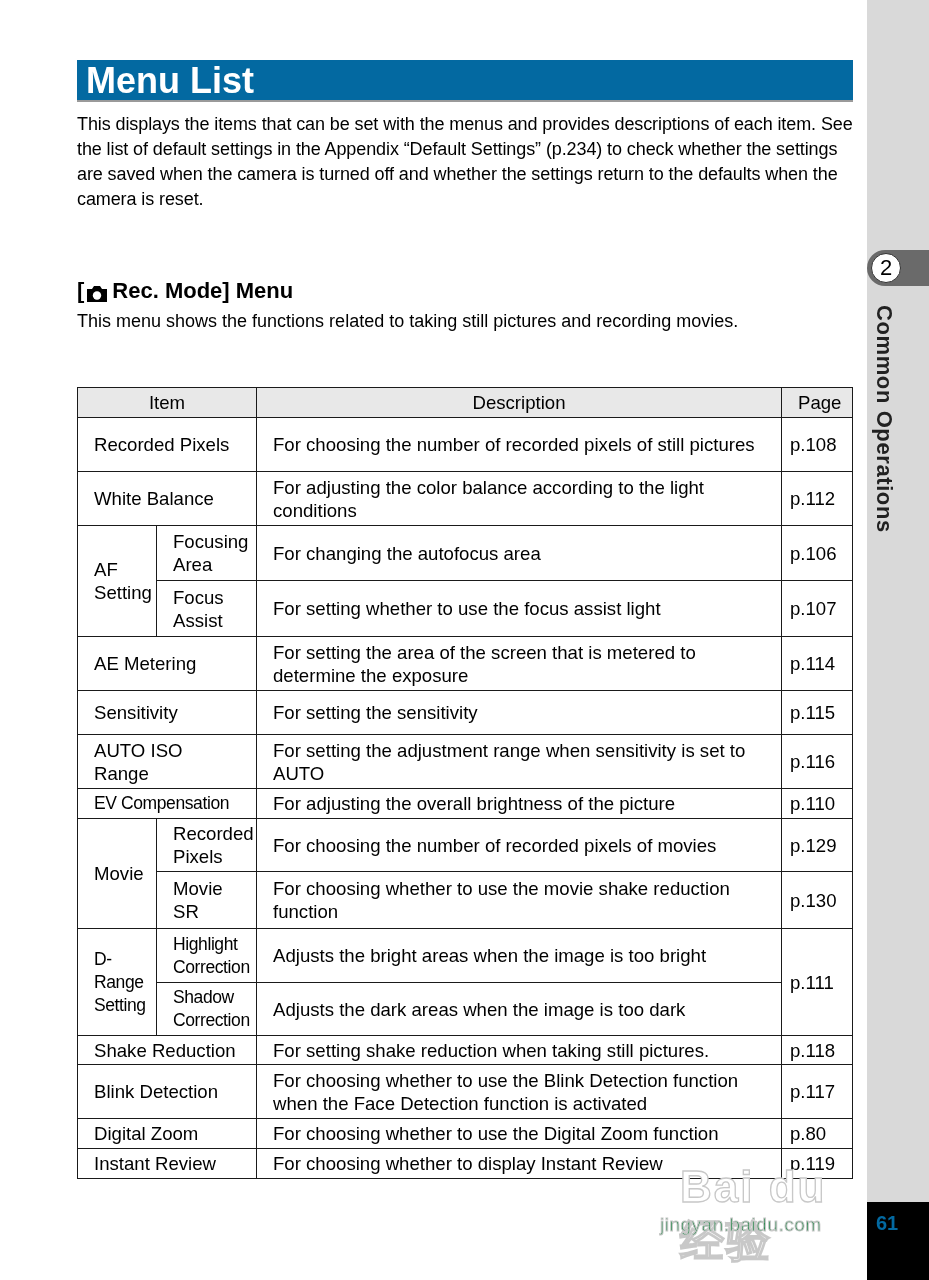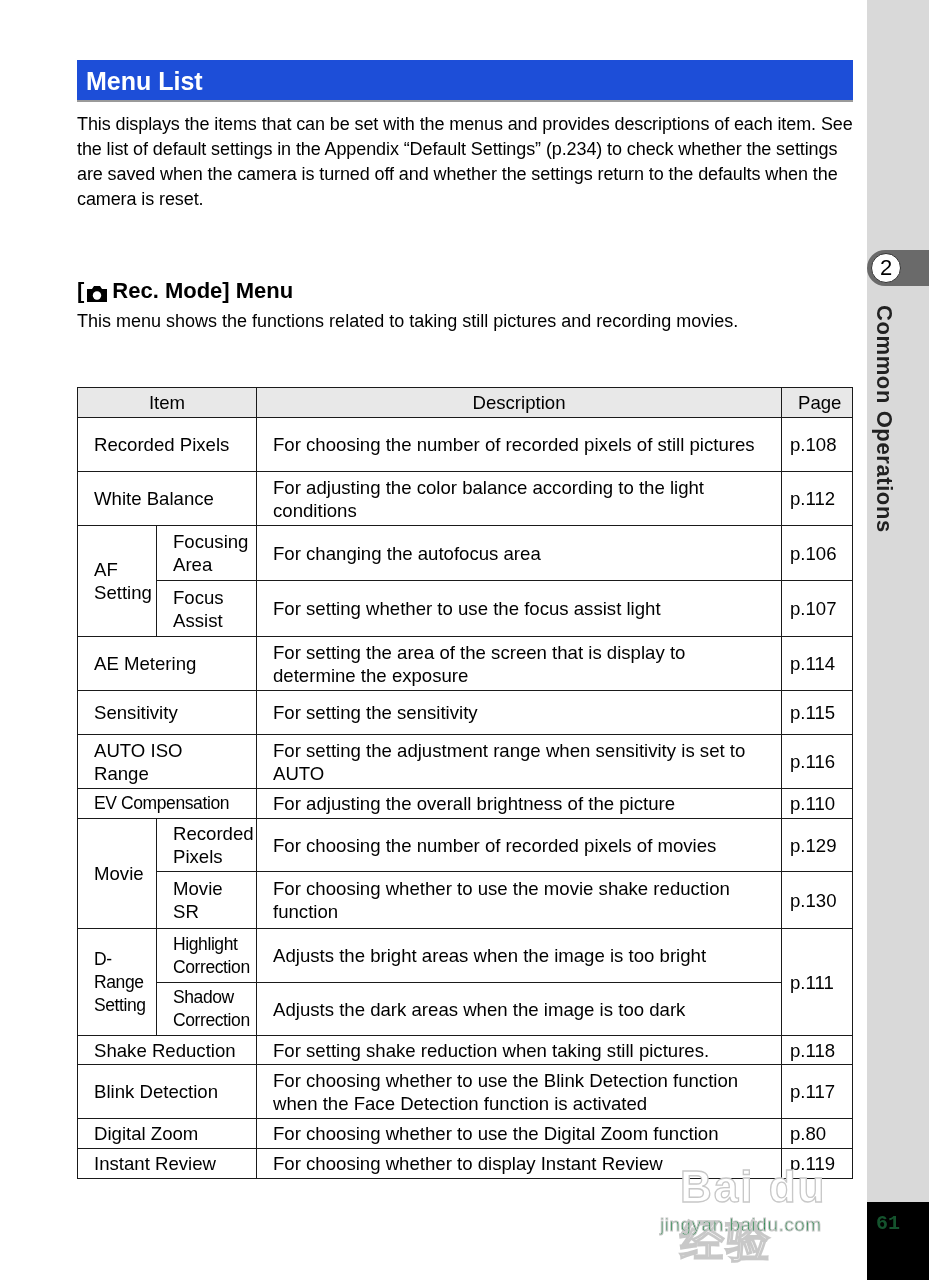--- a/index.html
+++ b/index.html
@@ -3,22 +3,22 @@
 <meta charset="utf-8">
 <style>
   html, body { margin: 0; padding: 0; }
   body {
     width: 929px; height: 1280px; position: relative; overflow: hidden;
     background: #ffffff; color: #000;
     font-family: "Liberation Sans", "DejaVu Sans", sans-serif;
   }
   .title-band {
     position: absolute; left: 77px; top: 60px; width: 776px; height: 42px;
-    background: #1d4ed8; color: #fff; box-sizing: border-box;
-    padding-left: 9px; font-weight: bold; font-size: 25px; line-height: 42px;
+    background: #0369a1; color: #fff; box-sizing: border-box;
+    padding-left: 9px; font-weight: bold; font-size: 36px; line-height: 42px;
     border-bottom: 2px solid #9a9a9a;
   }
   .intro {
     position: absolute; left: 77px; top: 112px; width: 780px;
     font-size: 18px; line-height: 25px; letter-spacing: -0.1px;
   }
   .sub-heading {
     position: absolute; left: 77px; top: 276px; font-size: 22px; font-weight: bold;
     line-height: 30px; display: flex; align-items: center;
   }
@@ -52,21 +52,21 @@
     font-size: 22px; line-height: 28px; color: #000;
   }
   .chap-label {
     position: absolute; left: 871px; top: 305px; font-size: 22px; font-weight: bold; color: #222;
     writing-mode: vertical-rl; letter-spacing: 0.6px;
   }
   .page-block {
     position: absolute; left: 867px; top: 1202px; width: 62px; height: 78px; background: #000;
   }
   .page-num {
-    position: absolute; left: 876px; top: 1212px; color: #14532d; font-size: 20px; font-weight: bold; font-family: Liberation Mono, monospace;
+    position: absolute; left: 876px; top: 1212px; color: #0369a1; font-size: 20px; font-weight: bold;
   }
   .watermark {
     position: absolute; left: 660px; top: 1148px; width: 210px; height: 120px;
     color: transparent; pointer-events: none;
   }
   .wm-big {
     position: absolute; left: 0; top: 14px; font-size: 44px; font-weight: bold;
     color: #fff; -webkit-text-stroke: 1.3px #c8c8c8; letter-spacing: 2px; margin-left: 20px;
   }
   .wm-small {
@@ -125,21 +125,21 @@
       <td>For changing the autofocus area</td>
       <td class="page">p.106</td>
     </tr>
     <tr style="height:56px">
       <td>Focus Assist</td>
       <td>For setting whether to use the focus assist light</td>
       <td class="page">p.107</td>
     </tr>
     <tr style="height:54px">
       <td colspan="2">AE Metering</td>
-      <td>For setting the area of the screen that is display to determine the exposure</td>
+      <td>For setting the area of the screen that is metered to determine the exposure</td>
       <td class="page">p.114</td>
     </tr>
     <tr style="height:44px">
       <td colspan="2">Sensitivity</td>
       <td>For setting the sensitivity</td>
       <td class="page">p.115</td>
     </tr>
     <tr style="height:54px">
       <td colspan="2">AUTO ISO Range</td>
       <td>For setting the adjustment range when sensitivity is set to AUTO</td>

